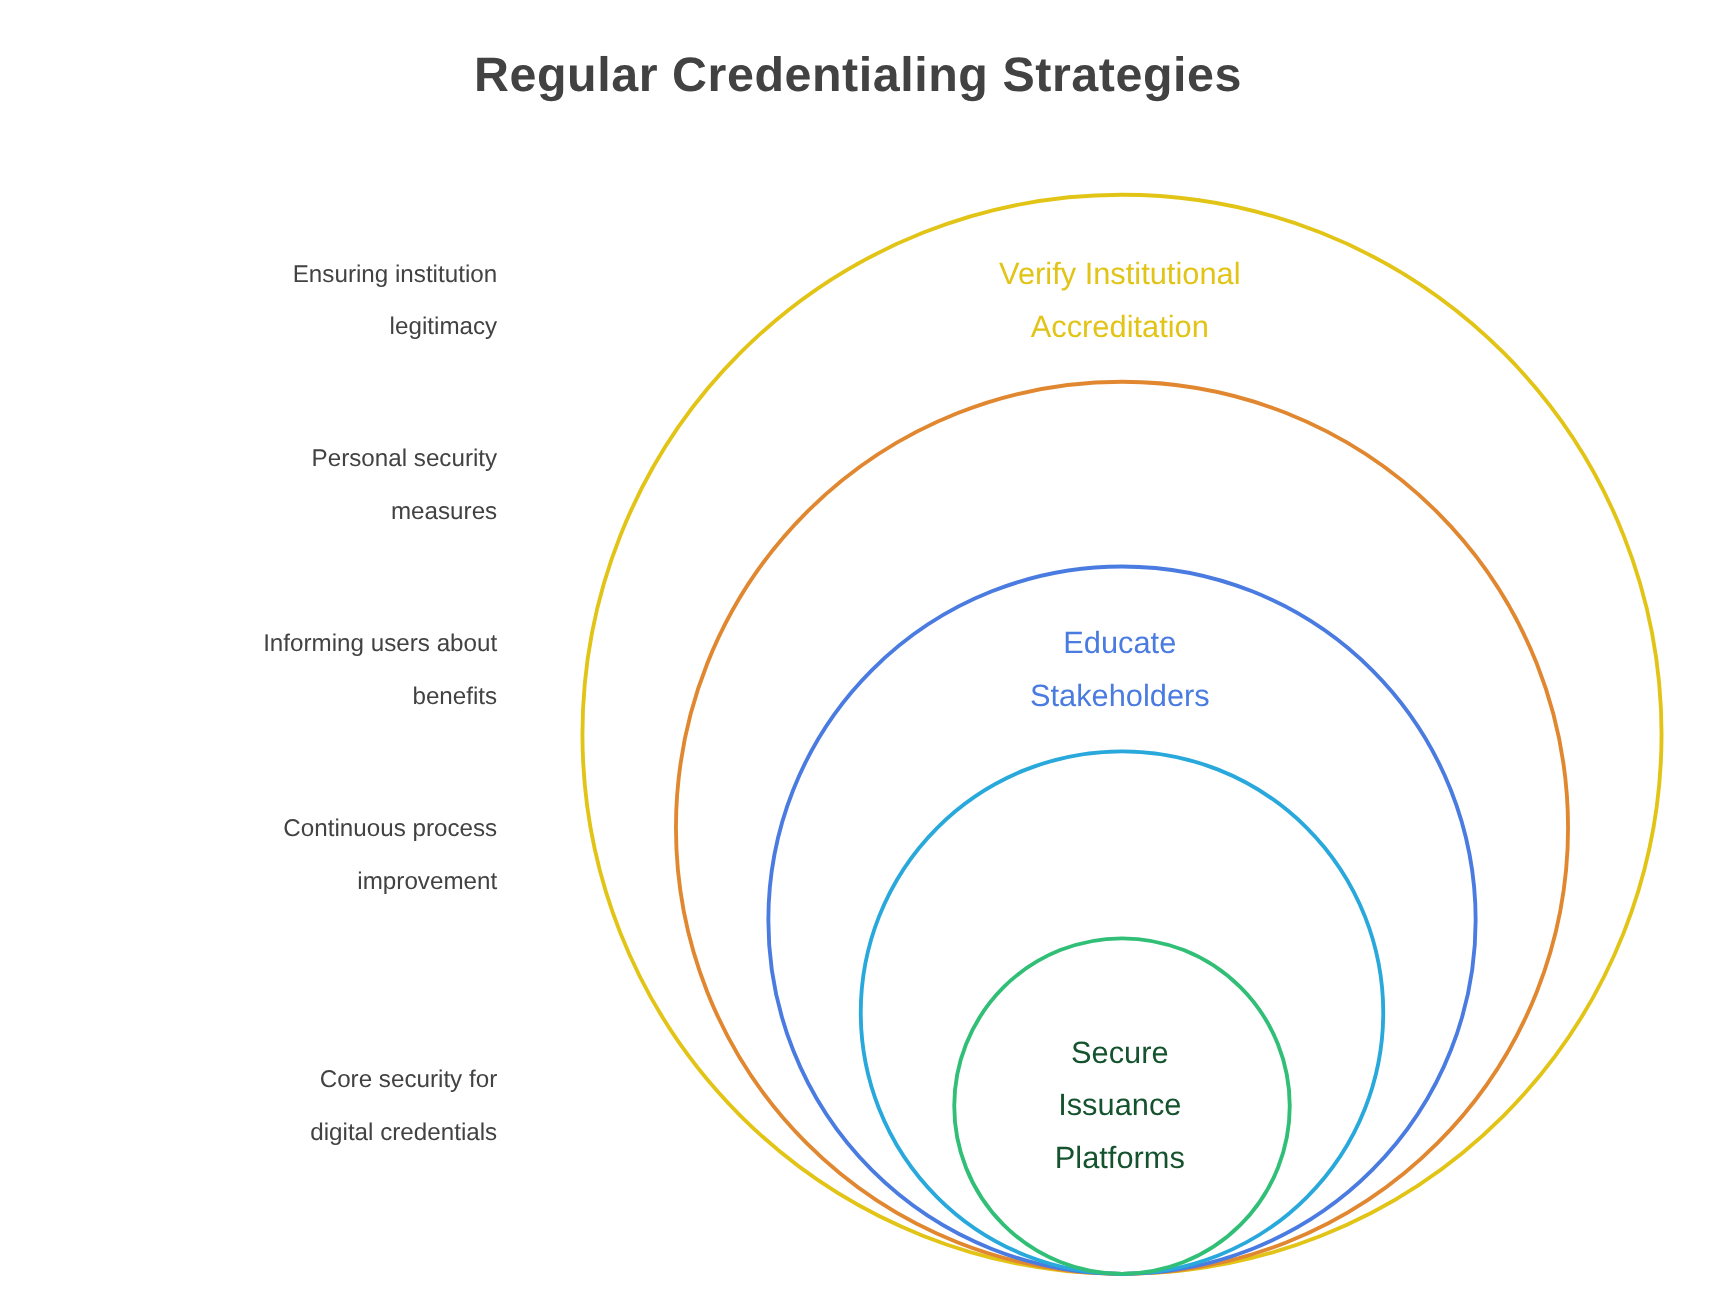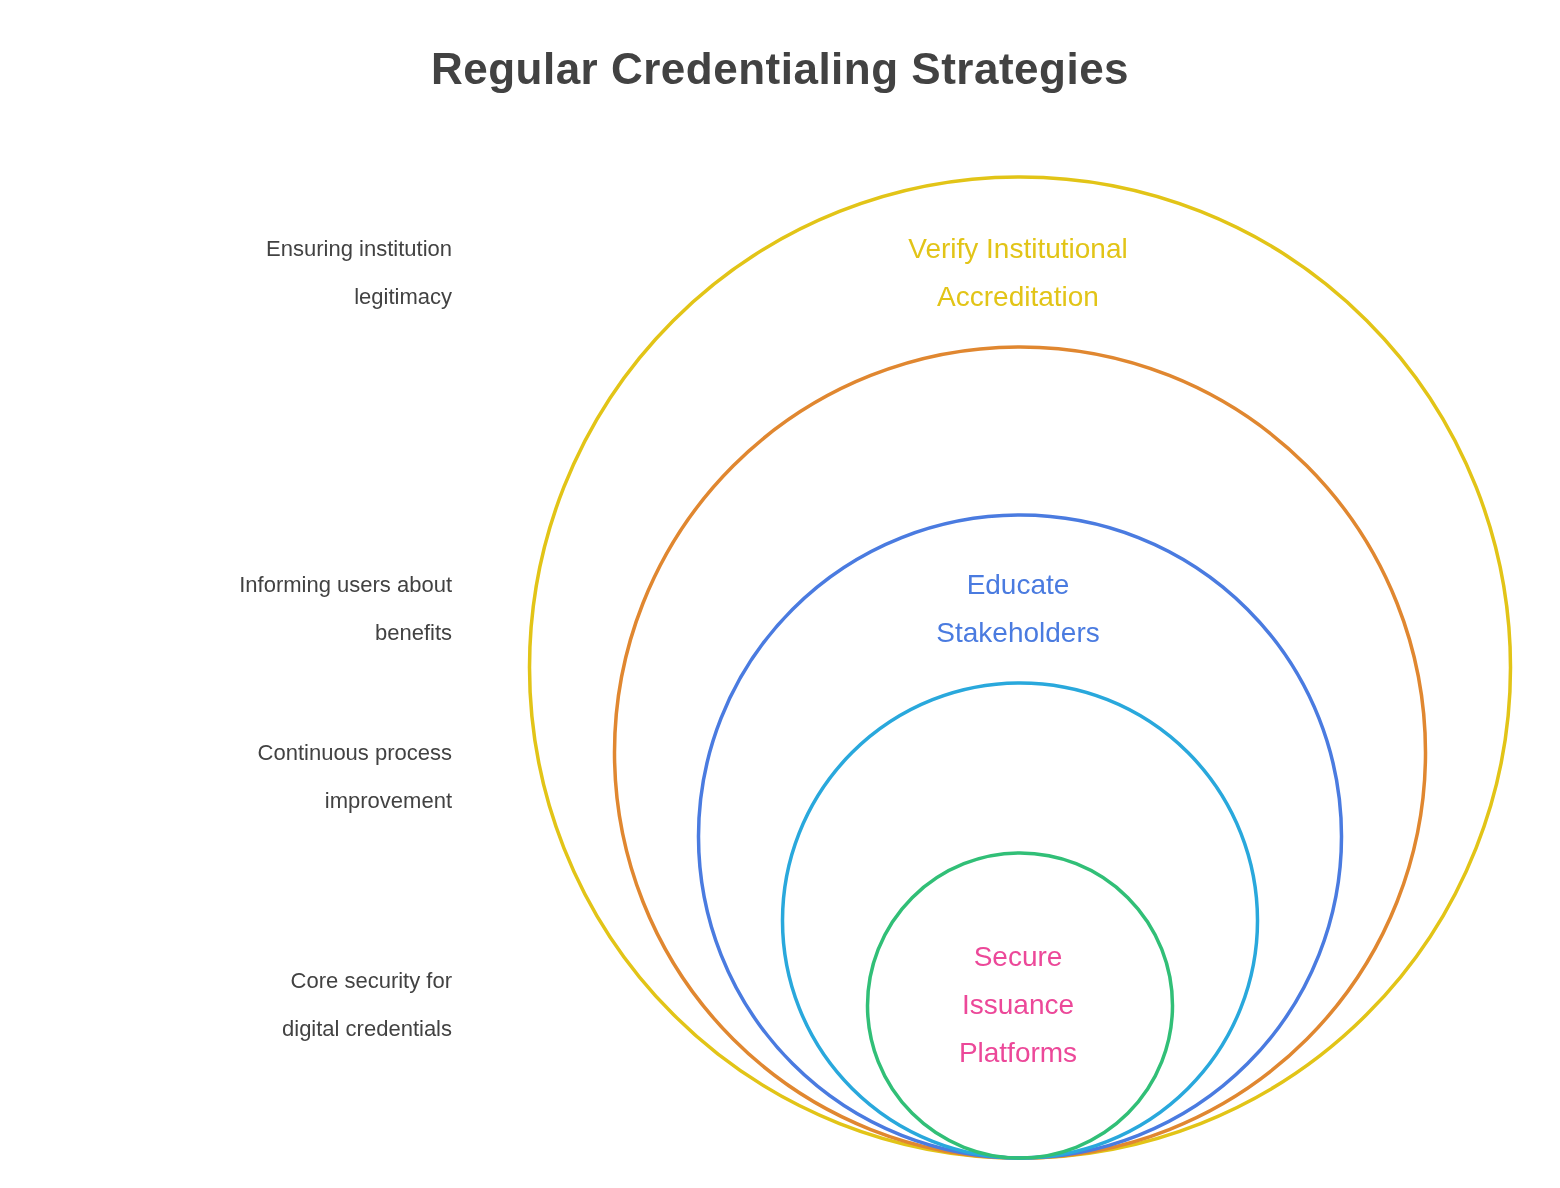--- a/index.html
+++ b/index.html
@@ -68,28 +68,30 @@
   <svg class="rings" viewBox="0 0 1560 1188">
     <circle class="ring" cx="1020" cy="667.5" r="490.5" stroke="#E2C417"></circle>
     <circle class="ring" cx="1020" cy="752.5" r="405.5" stroke="#E08730"></circle>
     <circle class="ring" cx="1020" cy="836.5" r="321.5" stroke="#4A7BE0"></circle>
     <circle class="ring" cx="1020" cy="920.5" r="237.5" stroke="#29A8DC"></circle>
     <circle class="ring" cx="1020" cy="1005.5" r="152.5" stroke="#31BF77"></circle>
   </svg>
 
   <div class="desc pos-1" style="color: rgb(66, 66, 66);">Ensuring institution
 legitimacy</div>
+  <div class="desc pos-2" style="color: rgb(66, 66, 66);">Personal security
+measures</div>
   <div class="desc pos-3" style="color: rgb(66, 66, 66);">Informing users about
 benefits</div>
   <div class="desc pos-4" style="color: rgb(66, 66, 66);">Continuous process
 improvement</div>
   <div class="desc pos-5" style="color: rgb(66, 66, 66);">Core security for
 digital credentials</div>
 
   <div class="ring-label pos-1" style="color: rgb(226, 196, 23);">Verify Institutional
 Accreditation</div>
   <div class="ring-label pos-3" style="color: rgb(74, 123, 224);">Educate
 Stakeholders</div>
-  <div class="ring-label pos-5" style="color: #ec4899;">Secure
+  <div class="ring-label pos-5" style="color: #14532d;">Secure
 Issuance
 Platforms</div>
 
 </div>
 
 </body></html>

